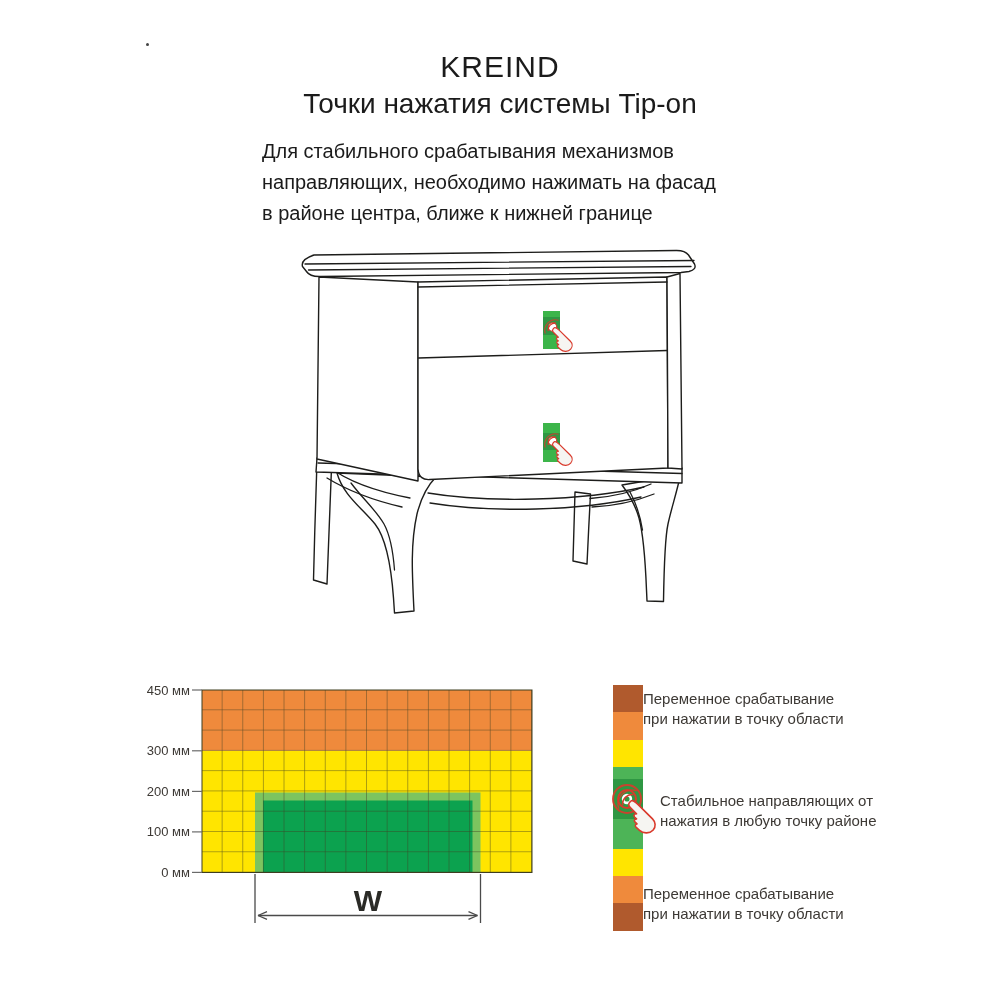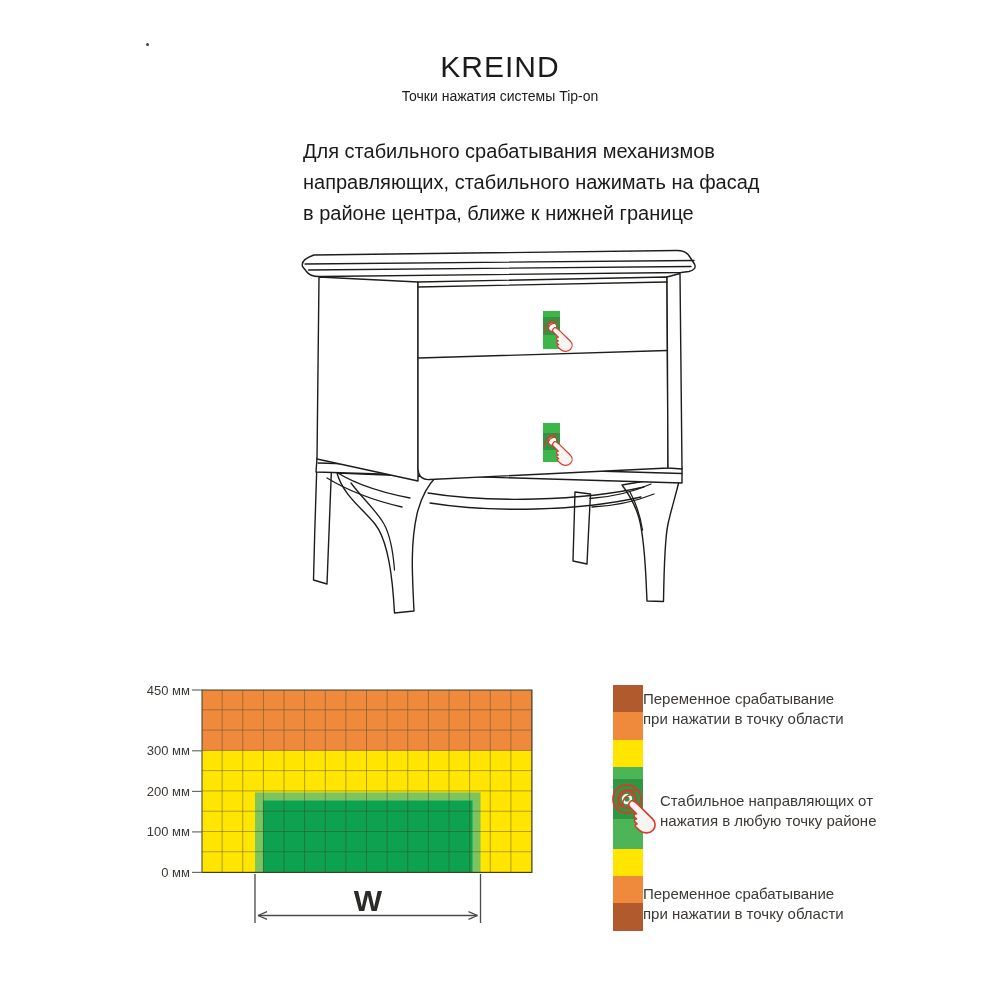--- a/index.html
+++ b/index.html
@@ -1,21 +1,21 @@
 <!DOCTYPE html>
 <html><head>
 <meta charset="utf-8">
 <style>
   html,body{margin:0;padding:0;background:#fff;}
   #page{position:relative;width:1000px;height:932px;background:#fff;overflow:hidden;
         font-family:"Liberation Sans","DejaVu Sans",sans-serif;color:#1e1e1e;}
   .abs{position:absolute;}
   #brand{left:0;top:50px;width:1000px;text-align:center;font-size:30px;letter-spacing:1px;color:#1b1b1b;}
-  #subtitle{left:0;top:88px;width:1000px;text-align:center;font-size:14px;color:#1b1b1b;}
-  #desc{left:262px;top:136px;width:500px;font-size:20px;line-height:31px;color:#1b1b1b;margin-left:41px;}
+  #subtitle{left:0;top:88px;width:1000px;text-align:center;font-size:28px;color:#1b1b1b;}
+  #desc{left:262px;top:136px;width:500px;font-size:20px;line-height:31px;color:#1b1b1b;}
   #artifact{left:146px;top:43px;width:3px;height:3px;background:#444;border-radius:50%;}
   #caption{left:186px;top:931px;font-size:15px;color:#3b3b36;}
   #caption b{font-weight:bold;}
   .legend-bar{left:613px;top:685px;width:30px;}
   .legend-seg{width:30px;height:27.3px;}
   .legend-text{font-size:15px;line-height:19.5px;color:#3d3935;white-space:nowrap;}
   #legend-text-1{left:643px;top:689px;}
   #legend-text-2{left:660px;top:791px;}
   #legend-text-3{left:643px;top:884px;}
   svg{display:block;}
@@ -43,21 +43,21 @@
       </g>
     </defs>
   </svg>
 
   <div class="abs" id="artifact"></div>
 
   <div class="abs" id="brand">KREIND</div>
   <div class="abs" id="subtitle">Точки нажатия системы Tip-on</div>
   <div class="abs" id="desc">
     <div>Для стабильного срабатывания механизмов</div>
-    <div>направляющих, стабильного нажимать на фасад</div>
+    <div>направляющих, необходимо нажимать на фасад</div>
     <div>в районе центра, ближе к нижней границе</div>
   </div>
 
   <svg class="abs" style="left:230px;top:240px" width="520" height="390" viewBox="0 0 520 390">
 
     <path class="draw" d="M87,221 C85.5,262 84.5,300 83.5,340 L97,344 C98.5,304 100,264 101.5,228 Z"></path>
     <path class="draw" d="M345,252 C344.3,275 343.6,298 343,321 L357,324 C358,301 359.3,277 360.5,254 Z"></path>
     <path class="draw" d="M107,233 C113,255 132,268 145,284 C156,298 161,324 163.5,358 L164.5,373 L184,371 C182,332 180.5,303 187,274 C192.5,252 201,242 206,237 Z"></path>
     <path class="draw-line" d="M121,243 C132,258 146,270 154,284 C160,295 163,310 164.5,330"></path>
     <path class="draw" d="M392,245 C398,253 405,264 409,278 C413,293 415.5,325 416.5,350 L417,361 L433.5,361.5 C434,330 434.5,300 438,284 C441.5,268 446,255 450.5,235 Z"></path>

